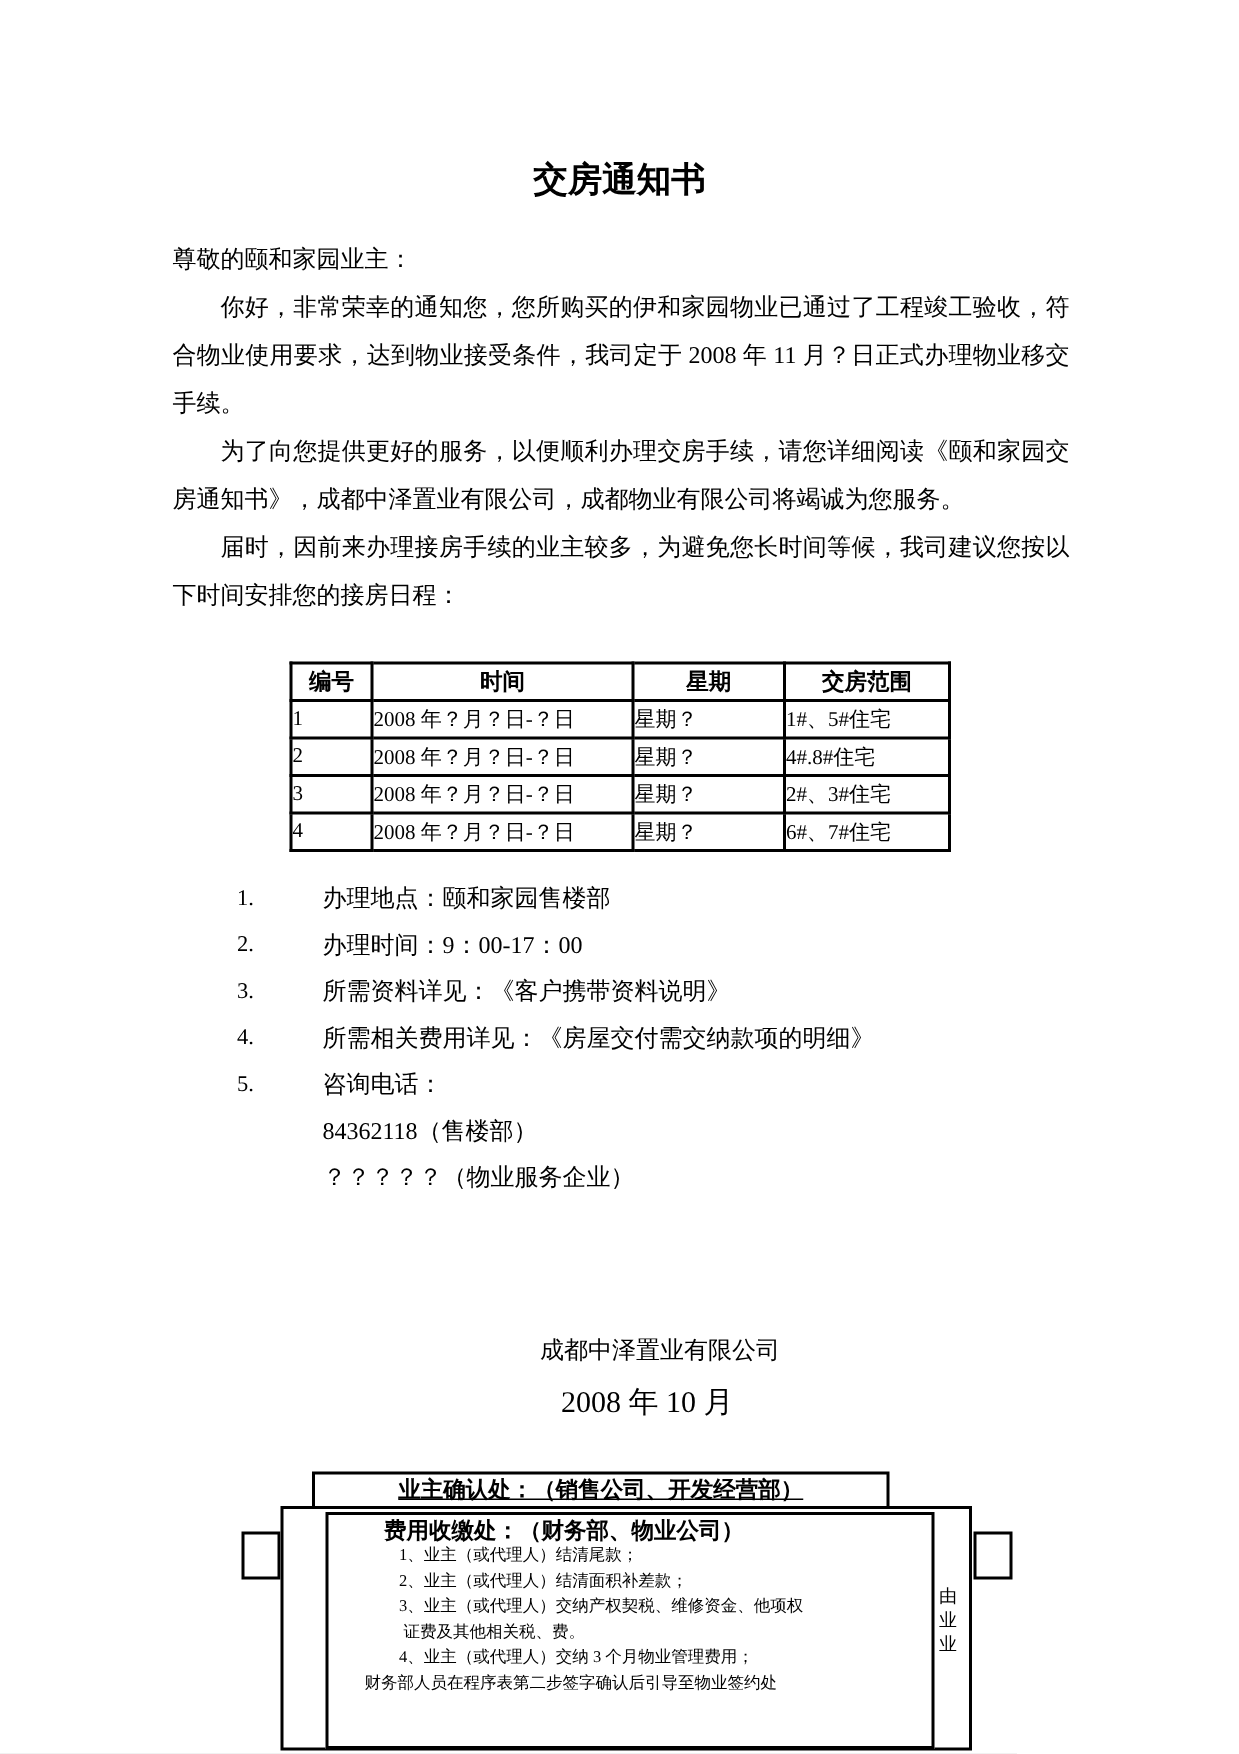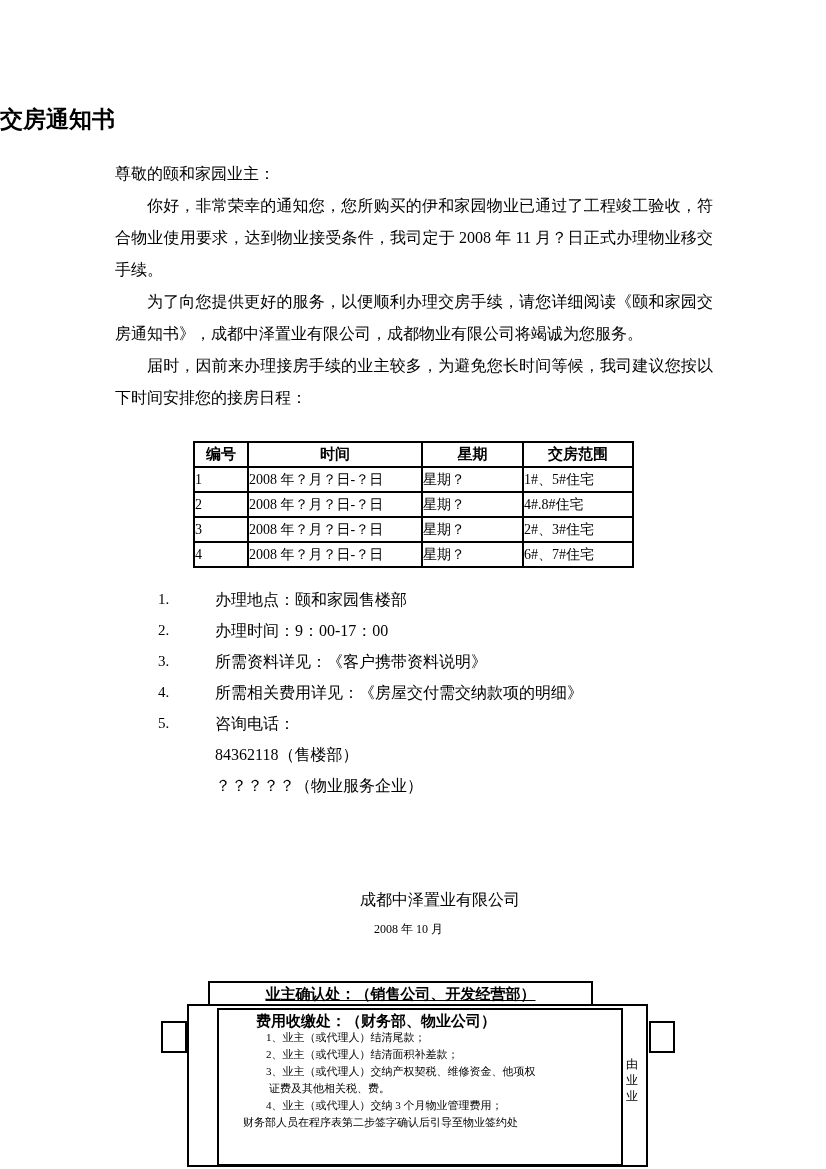--- a/index.html
+++ b/index.html
@@ -2,21 +2,21 @@
 <html><head>
 <meta charset="utf-8">
 <style>
   html,body{margin:0;padding:0;background:#e8e8e8;}
   .paper{
     position:relative;width:826px;height:1169px;background:#ffffff;
     overflow:hidden;color:#000;
     font-family:"Liberation Serif","DejaVu Serif",serif;
   }
   .doc-title{
-    position:absolute;top:104px;left:0;width:826px;
+    position:absolute;top:104px;left:0;width:826px;text-align:center;
     font-size:23px;font-weight:bold;line-height:32px;
   }
   .body-block{
     position:absolute;top:158px;left:115px;width:598px;
     font-size:16px;line-height:32px;text-align:justify;
   }
   .body-block p{margin:0;}
   .indent{text-indent:32px;}
 
   .schedule{position:absolute;top:441px;left:193px;}
@@ -27,21 +27,21 @@
   }
   .schedule th{font-size:15px;font-weight:bold;}
   .c-num{width:52px;} .c-time{width:172px;} .c-week{width:99px;} .c-range{width:108px;}
 
   .info-list{position:absolute;top:584px;left:158px;font-size:16px;}
   .info-item{display:flex;line-height:31px;}
   .info-item .num{width:57px;font-size:15px;}
   .phone-line{margin-left:57px;line-height:31px;}
 
   .sig-company{position:absolute;top:890px;left:360px;font-size:16px;}
-  .sig-date{position:absolute;top:921px;left:374px;font-size:12px;}
+  .sig-date{position:absolute;top:921px;left:374px;font-size:20px;}
 
   .fc-box{position:absolute;box-sizing:border-box;border:2px solid #000;background:#fff;}
   .box-owner{left:208px;top:981px;width:385px;height:56px;z-index:1;text-align:center;}
   .box-owner-title{font-size:15px;font-weight:bold;text-decoration:underline;line-height:22px;}
   .box-outer{left:187px;top:1004px;width:461px;height:163px;z-index:2;}
   .clip-frag{
     position:absolute;left:626px;top:1056px;width:17px;z-index:3;
     font-size:12px;line-height:16px;word-break:break-all;
   }
   .box-fee{

